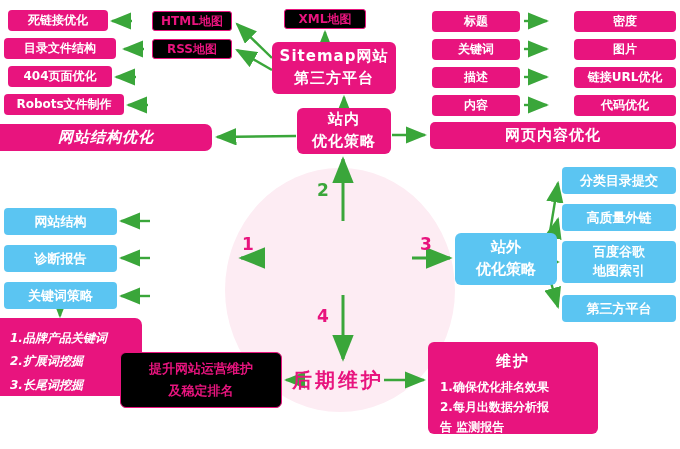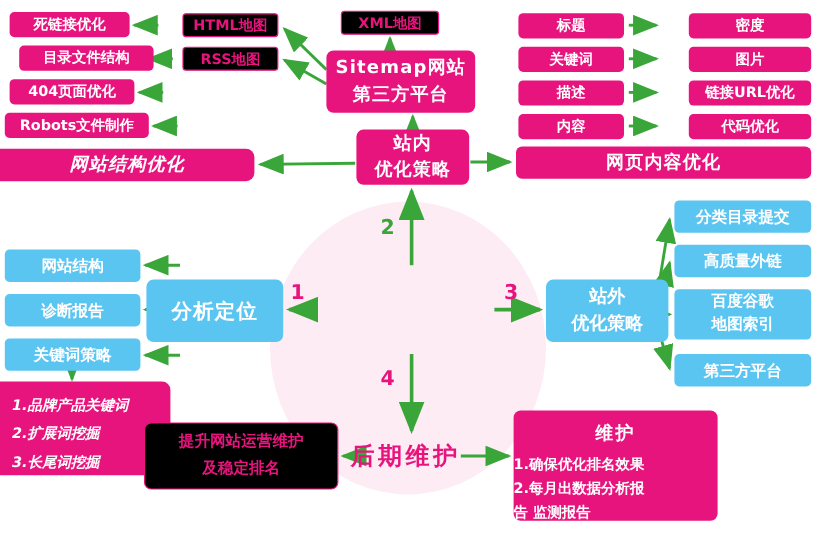--- a/index.html
+++ b/index.html
@@ -13,21 +13,21 @@
   .blue{background:#5bc5f2;color:#fff;font-weight:700;font-size:13px;border-radius:4px;}
   .col{flex-direction:column;line-height:1.45;}
   .center-node{background:#55b427;color:#fff;font-size:23px;font-weight:700;border-radius:7px;line-height:1.5;letter-spacing:2px;}
   .hub{font-size:17px;letter-spacing:1px;}
   .hub2{font-size:15px;}
   .num{position:absolute;font-weight:700;font-size:17px;}
   .num.g{color:#3aa63a;}
   .num.p{color:#e8147e;}
   .halo{position:absolute;left:225px;top:168px;width:230px;height:244px;border-radius:50%;background:#fdecf3;}
   .listbox{display:block;text-align:left;padding:9px 10px;font-size:12px;line-height:1.95;}
-  .maintbox{display:block;text-align:left;padding:7px 0;font-size:12px;line-height:1.7;border-radius:6px;}
+  .maintbox{display:block;text-align:left;padding:7px 12px;font-size:12px;line-height:1.7;border-radius:6px;}
   .maintbox .t{display:block;text-align:center;font-size:15px;margin-bottom:2px;letter-spacing:2px;}
   .late-label{color:#e8147e;font-weight:700;font-size:20px;letter-spacing:3px;background:transparent;}
   .arrows{position:absolute;left:0;top:0;}
   .arrows line{marker-end:url(#ah);}
 </style>
 </head>
 <body>
 
 <div id="stage">
 
@@ -72,21 +72,21 @@
       <line x1="550" y1="250" x2="558" y2="219"></line>
       <line x1="550" y1="262" x2="558" y2="262"></line>
       <line x1="548" y1="272" x2="558" y2="307"></line>
 
       <line x1="298" y1="380" x2="286" y2="380"></line>
       <line x1="384" y1="380" x2="424" y2="380"></line>
     </g>
   </svg>
 
   <div class="node pink" style="left:8px;top:10px;width:100px;height:21px">死链接优化</div>
-  <div class="node pink" style="left:16px;top:38px;width:112px;height:21px">目录文件结构</div>
+  <div class="node pink" style="left:4px;top:38px;width:112px;height:21px">目录文件结构</div>
   <div class="node pink" style="left:8px;top:66px;width:104px;height:21px">404页面优化</div>
   <div class="node pink" style="left:4px;top:94px;width:120px;height:21px">Robots文件制作</div>
   <div class="node pink bar flushL" style="left:0;top:124px;width:212px;height:27px">网站结构优化</div>
 
   <div class="node outline" style="left:152px;top:11px;width:80px;height:20px">HTML地图</div>
   <div class="node outline" style="left:152px;top:39px;width:80px;height:20px">RSS地图</div>
   <div class="node outline" style="left:284px;top:9px;width:82px;height:20px">XML地图</div>
   <div class="node pink col bar" style="left:272px;top:42px;width:124px;height:52px;border-radius:6px">
     <span>Sitemap网站</span>
     <span>第三方平台</span>
@@ -106,21 +106,20 @@
   <div class="node pink" style="left:574px;top:67px;width:102px;height:21px">链接URL优化</div>
   <div class="node pink" style="left:574px;top:95px;width:102px;height:21px">代码优化</div>
   <div class="node pink bar" style="left:430px;top:122px;width:246px;height:27px">网页内容优化</div>
 
 
   <div class="num p" style="left:242px;top:234px">1</div>
   <div class="num g" style="left:317px;top:180px">2</div>
   <div class="num p" style="left:420px;top:234px">3</div>
   <div class="num p" style="left:317px;top:306px">4</div>
 
-  <div class="node blue hub" style="left:122px;top:233px;width:114px;height:52px;border-radius:6px">分析定位</div>
   <div class="node blue" style="left:4px;top:208px;width:113px;height:27px">网站结构</div>
   <div class="node blue" style="left:4px;top:245px;width:113px;height:27px">诊断报告</div>
   <div class="node blue" style="left:4px;top:282px;width:113px;height:27px">关键词策略</div>
   <div class="node pink listbox flushL" style="left:0;top:318px;width:142px;height:78px">
     <span style="display:block">1.品牌产品关键词</span>
     <span style="display:block">2.扩展词挖掘</span>
     <span style="display:block">3.长尾词挖掘</span>
   </div>
 
   <div class="node blue col hub2" style="left:455px;top:233px;width:102px;height:52px;border-radius:6px;font-weight:700">

